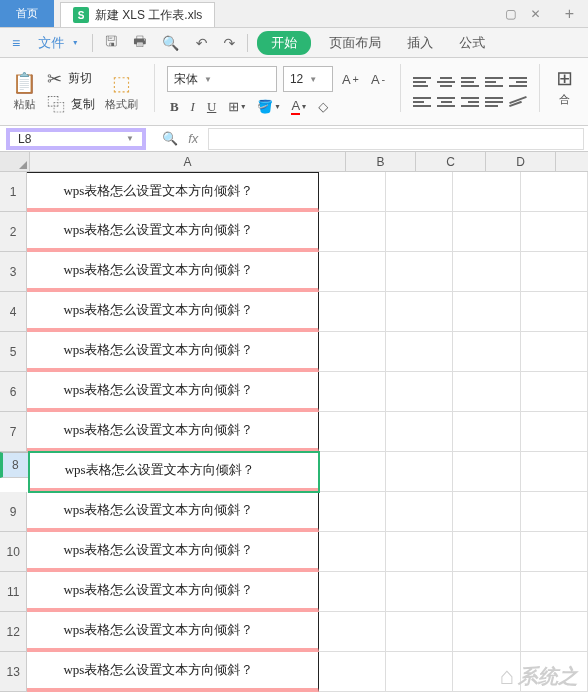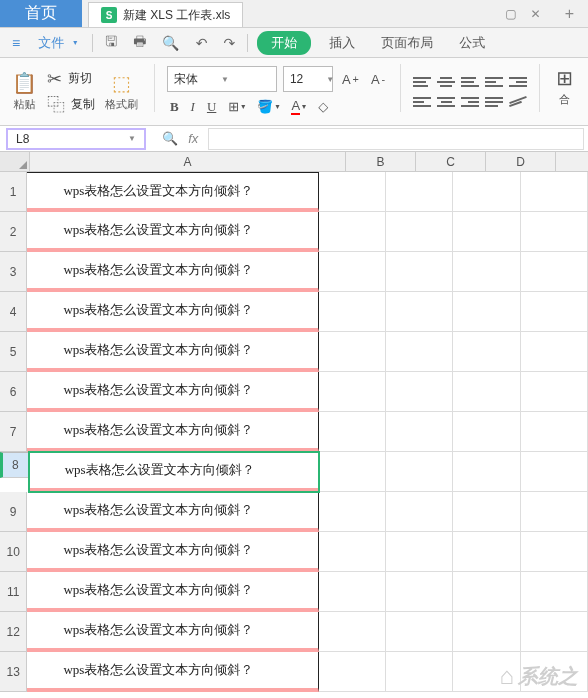--- a/index.html
+++ b/index.html
@@ -1,20 +1,20 @@
 <!DOCTYPE html>
 <html><head>
 <meta charset="utf-8">
 <style>
 * { margin:0; padding:0; box-sizing:border-box; font-family:"Microsoft YaHei",sans-serif; }
 body { background:#fff; width:588px; height:698px; overflow:hidden; position:relative; font-size:12px; color:#333; }
 
 
 .titlebar { height:28px; background:#f0f0f0; display:flex; align-items:stretch; border-bottom:1px solid #d0d0d0; }
-.home-tab { background:#4a8fd6; color:#fff; padding:0 25px; display:flex; align-items:center; font-size:16px; }
+.home-tab { background:#4a8fd6; color:#fff; padding:0 16px; display:flex; align-items:center; font-size:11px; }
 .doc-tab { background:#fff; border:1px solid #ccc; border-bottom:none; margin-left:6px; margin-top:2px; padding:0 12px; display:flex; align-items:center; gap:6px; position:relative; }
 .doc-tab .s-icon { width:16px; height:16px; background:#2bb673; color:#fff; display:flex; align-items:center; justify-content:center; font-size:10px; border-radius:2px; font-weight:bold; }
 .doc-ctrl { margin-left:auto; display:flex; align-items:center; gap:14px; padding:0 10px; color:#888; }
 .new-tab { padding:0 14px; display:flex; align-items:center; font-size:16px; color:#888; }
 
 
 .menubar { height:30px; background:#f4f4f4; display:flex; align-items:center; border-bottom:1px solid #d0d0d0; padding:0 6px; gap:2px; }
 .menubar .hamb { padding:4px 6px; color:#4a8fd6; font-size:14px; }
 .menubar .file-btn { color:#4a8fd6; padding:4px 10px; font-size:13px; display:flex; align-items:center; gap:9px; }
 .menubar .icon-btn { padding:4px 7px; color:#666; font-size:14px; }
@@ -23,39 +23,39 @@
 .menubar .menu-item { padding:4px 12px; color:#555; font-size:13px; }
 
 
 .ribbon { background:#fafafa; border-bottom:1px solid #d0d0d0; padding:6px 8px; display:flex; gap:12px; height:68px; }
 .rgrp { display:flex; align-items:center; gap:6px; }
 .rgrp.col { flex-direction:column; align-items:flex-start; gap:4px; justify-content:center; }
 .rgrp .row { display:flex; gap:6px; align-items:center; }
 .big-btn { display:flex; flex-direction:column; align-items:center; gap:2px; color:#555; font-size:11px; padding:2px 4px; }
 .big-btn .ico { font-size:20px; color:#4a8fd6; }
 .clip-ico { font-size:18px; color:#555; }
-.sel { height:26px; border:1px solid #bbb; background:#fff; display:flex; align-items:center; padding:12px 6px; gap:23px; font-size:12px; }
+.sel { height:26px; border:1px solid #bbb; background:#fff; display:flex; align-items:center; padding:12px 6px; gap:6px; font-size:12px; }
 .sel.font { width:110px; }
 .sel.size { width:50px; }
 .sel .dd { font-size:8px; color:#888; }
 .tool-ico { font-size:13px; color:#555; padding:2px 3px; display:inline-flex; align-items:center; gap:2px; }
 .tool-ico.b { font-weight:bold; font-family:serif; }
 .tool-ico.i { font-style:italic; font-family:serif; }
 .tool-ico.u { text-decoration:underline; font-family:serif; }
 .vsep { width:1px; height:48px; background:#ddd; }
 
 
 .align-grid { display:flex; flex-direction:column; gap:6px; }
 .align-row { display:flex; gap:6px; }
 .align-ic { width:18px; height:14px; display:flex; flex-direction:column; gap:2px; justify-content:center; }
 .align-ic span { height:2px; background:#666; display:block; }
 
 
 .formulabar { height:26px; border-bottom:1px solid #ccc; display:flex; align-items:center; }
-.cellref { width:140px; height:22px; border:2px solid #c4b5fd; margin:4px 6px; display:flex; align-items:center; padding:0 8px; background:#fff; justify-content:space-between; }
+.cellref { width:140px; height:22px; border:4px solid #c4b5fd; margin:4px 6px; display:flex; align-items:center; padding:0 8px; background:#fff; justify-content:space-between; }
 .cellref .dd { font-size:8px; color:#888; }
 .fx-tools { display:flex; gap:10px; align-items:center; padding:0 10px; color:#888; font-size:13px; }
 .fx-input { flex:1; height:22px; border:1px solid #ddd; margin-right:4px; }
 
 
 .sheet { position:relative; }
 .colhdr { display:flex; height:20px; background:#f0f0f0; border-bottom:1px solid #ccc; }
 .corner { width:30px; border-right:1px solid #ccc; background:#e8e8e8; display:flex; align-items:flex-end; justify-content:flex-end; padding:2px; }
 .corner::after { content:""; width:0; height:0; border-left:8px solid transparent; border-bottom:8px solid #999; }
 .ch { border-right:1px solid #ccc; text-align:center; line-height:20px; color:#555; font-size:12px; }
@@ -98,22 +98,22 @@
       <span style="font-size:8px">▾</span>
     </span>
   <span class="sep"></span>
   <span class="icon-btn">🖫</span>
   <span class="icon-btn">🖶</span>
   <span class="icon-btn">🔍</span>
   <span class="icon-btn">↶</span>
   <span class="icon-btn">↷</span>
   <span class="sep"></span>
   <span class="pill">开始</span>
+  <span class="menu-item">页面布局</span>
   <span class="menu-item">插入</span>
-  <span class="menu-item">页面布局</span>
   <span class="menu-item">公式</span>
 </div>
 
 <div class="ribbon">
   <div class="rgrp">
     <div class="big-btn">
       <span class="ico">📋</span>
       <span>粘贴</span>
     </div>
     <div class="rgrp col">

